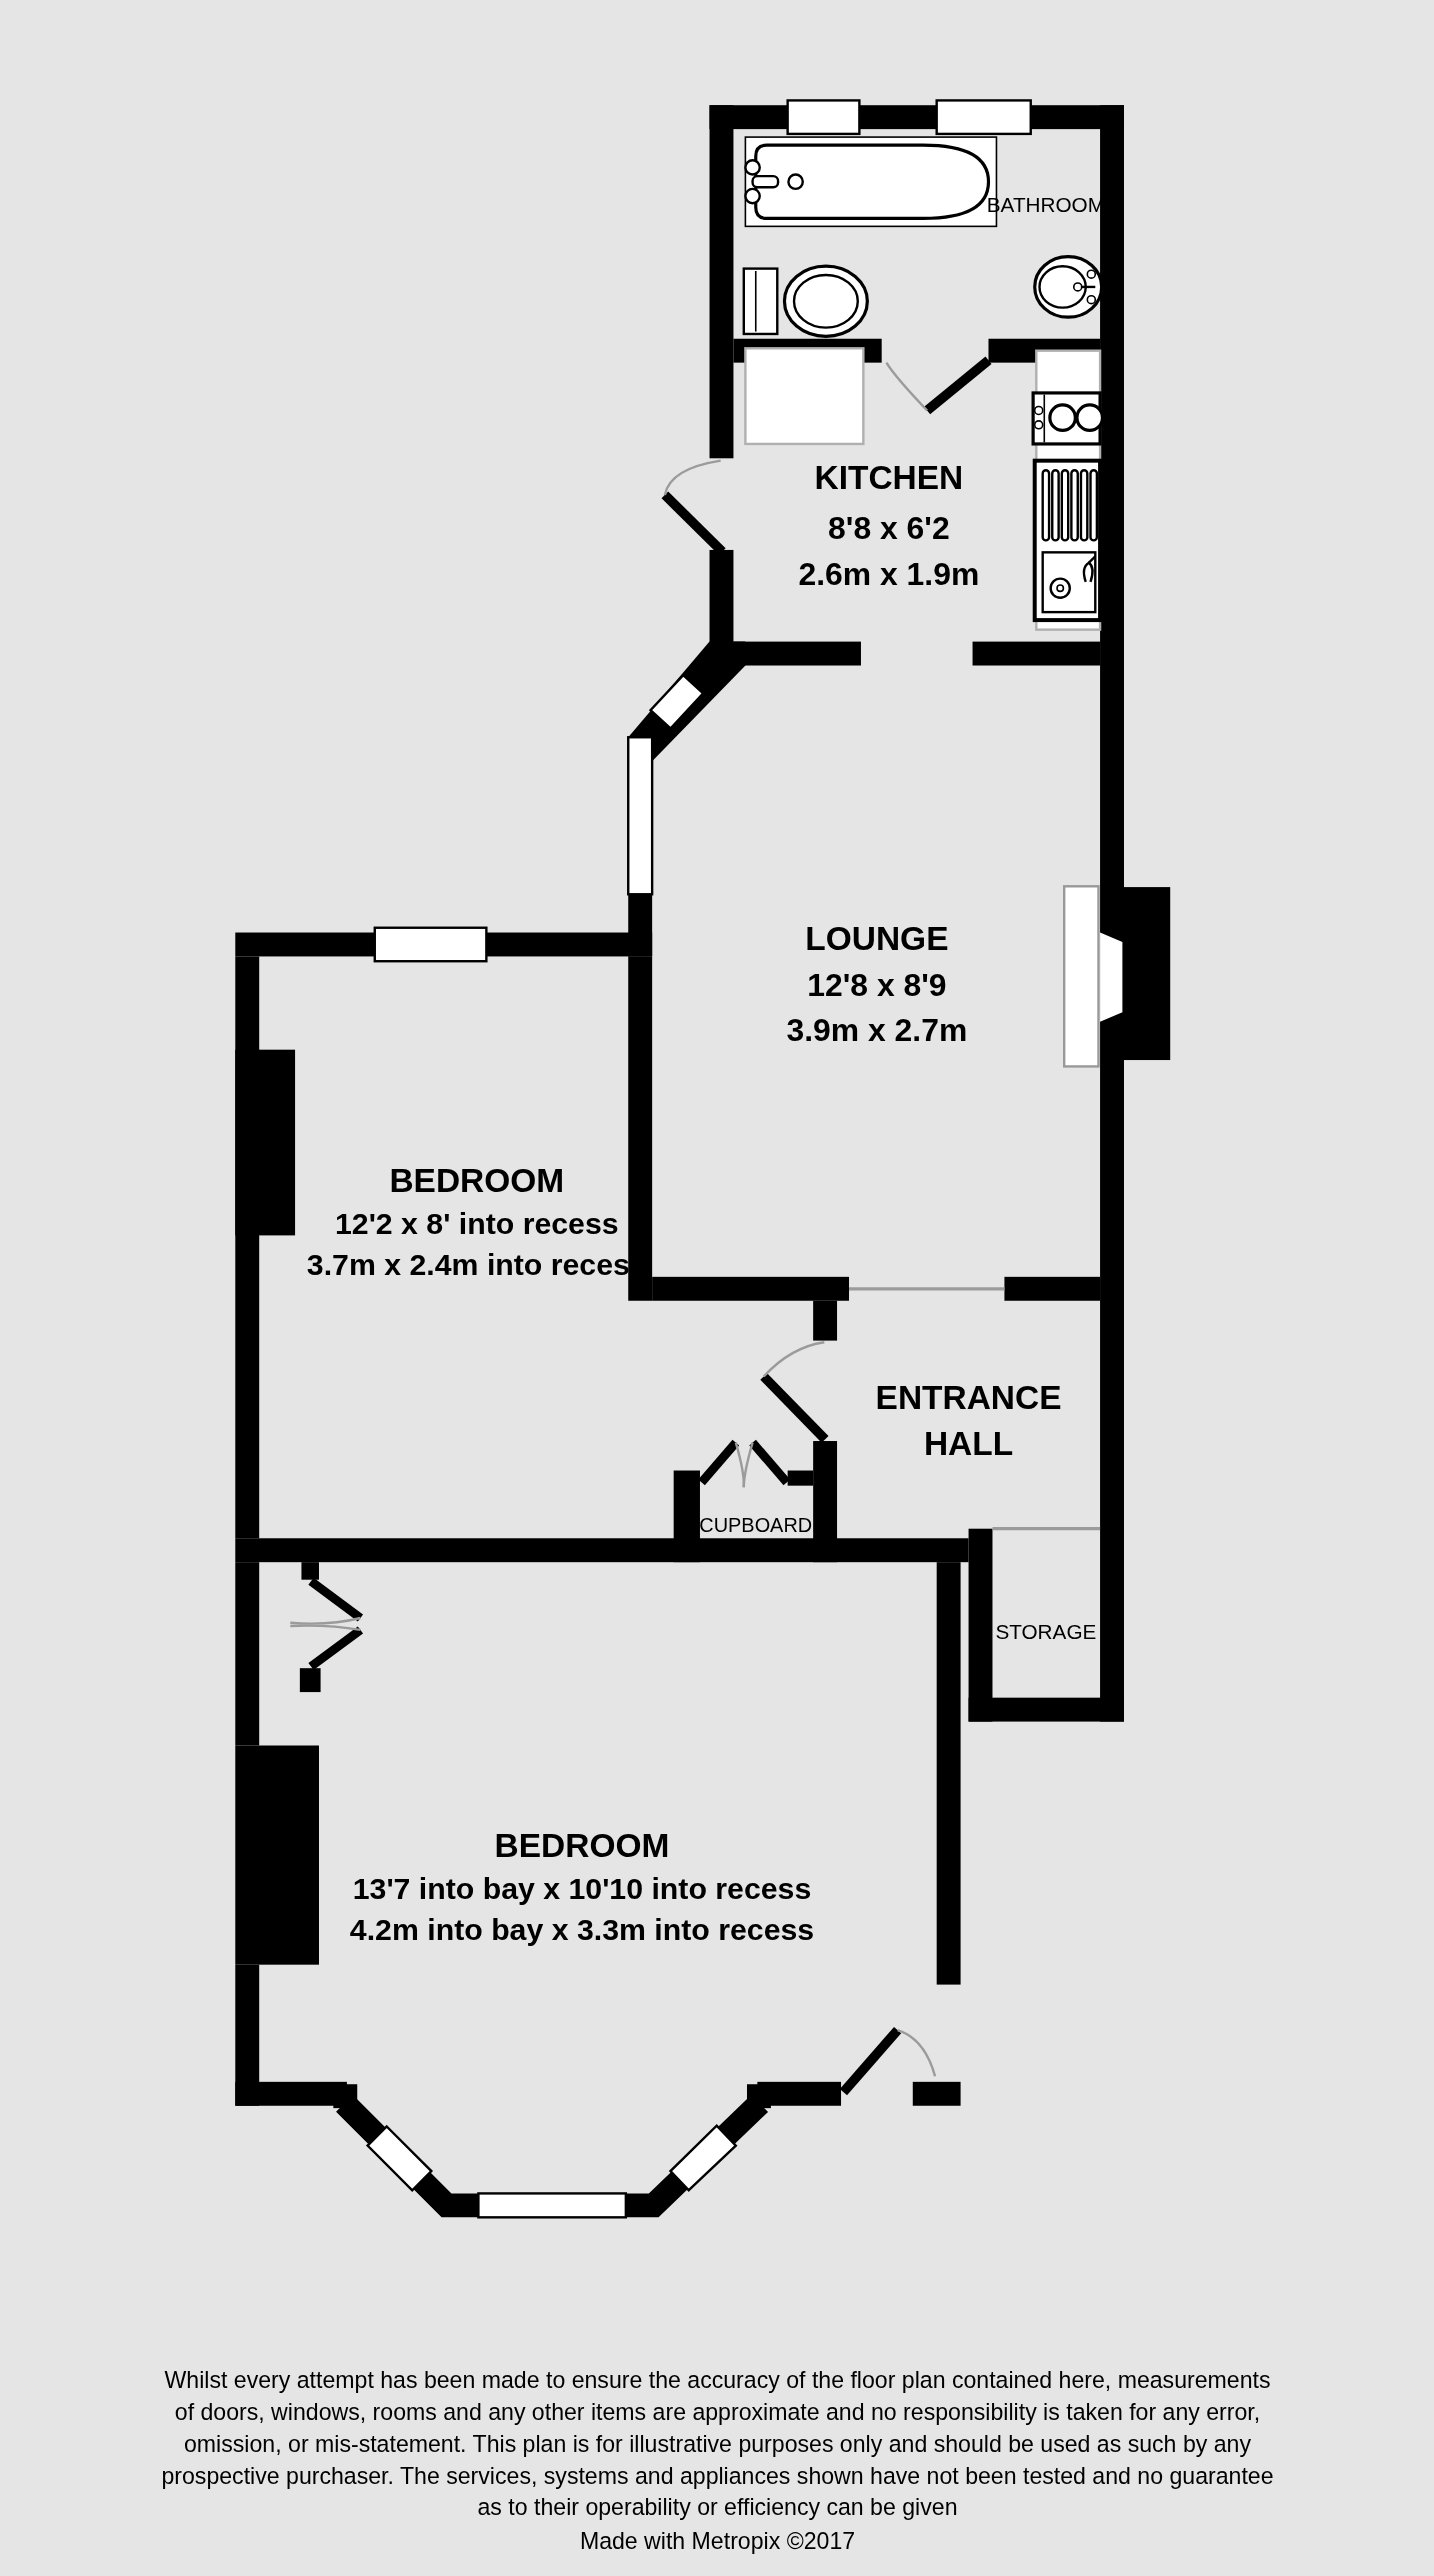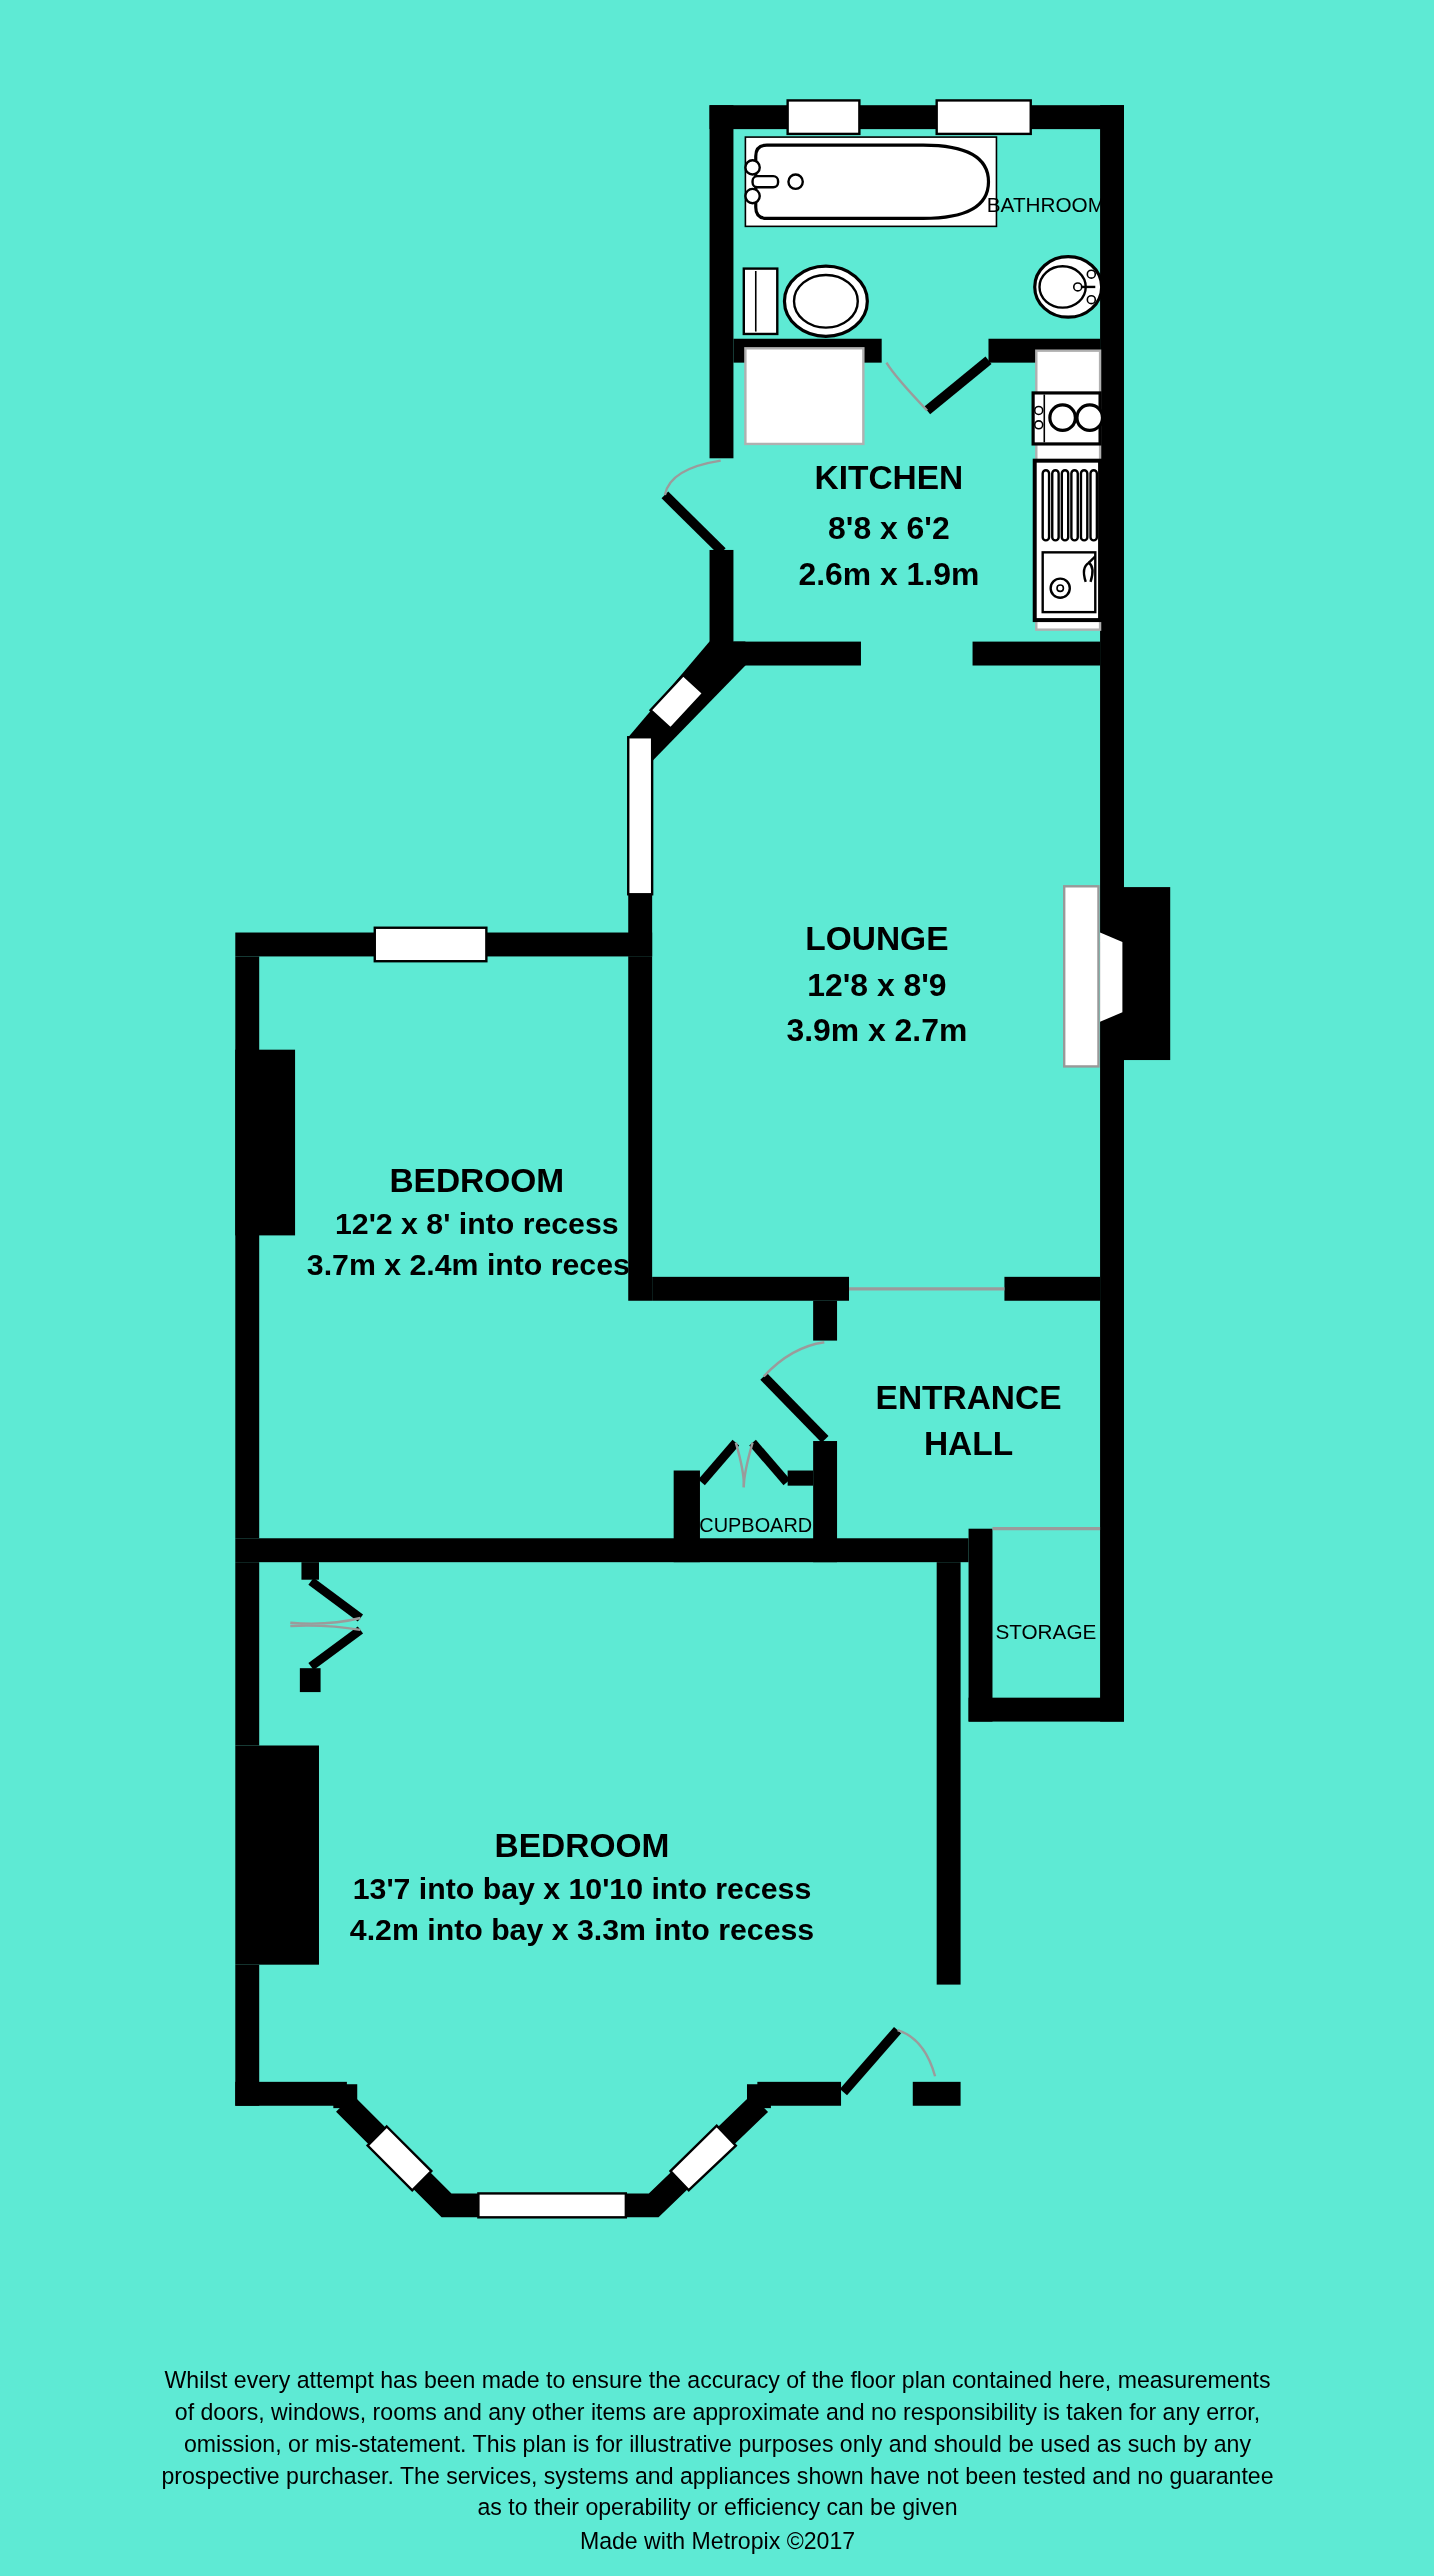--- a/index.html
+++ b/index.html
@@ -1,17 +1,17 @@
 <!DOCTYPE html>
 <html style="font-size:12.8px"><head>
 <meta charset="utf-8">
 <style>
   html,body{margin:0;padding:0;background:#ffffff;}
   body{font-family:"Liberation Sans", sans-serif;}
-  .page{width:1435px;height:2576px;position:relative;background:#5eead4;margin:0;}
+  .page{width:1435px;height:2576px;position:relative;background:#e5e5e5;margin:0;}
   svg{display:block;}
   text{fill:#000;}
   .room-name{font-weight:bold;font-size:42px;}
   .room-dim{font-weight:bold;font-size:40px;}
   .small-label{font-weight:normal;font-size:26px;}
   .disclaimer{font-weight:normal;font-size:29px;}
 </style>
 </head>
 <body>
 

